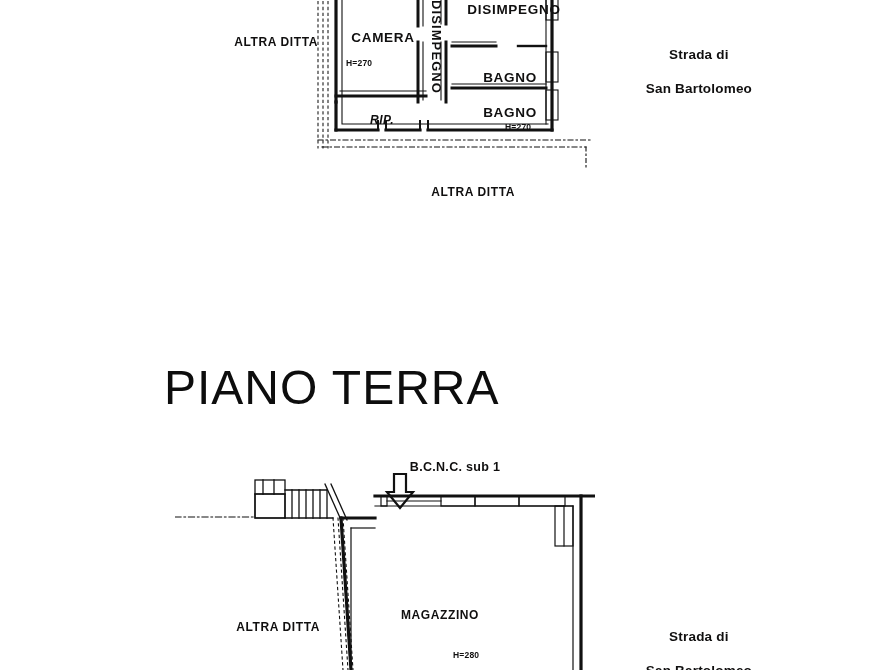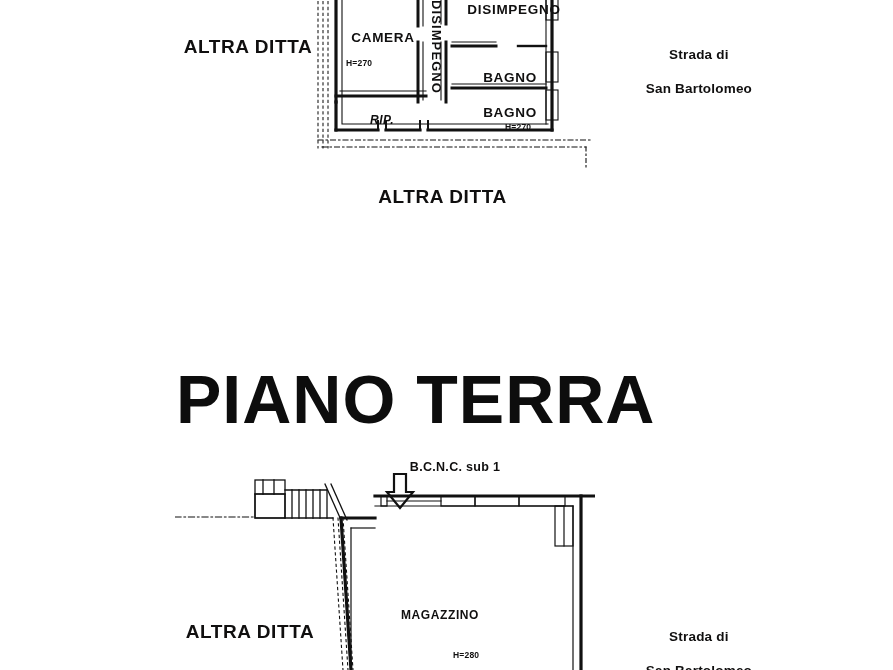--- a/index.html
+++ b/index.html
@@ -25,23 +25,23 @@
 
   
   .lbl {
     position: absolute;
     white-space: pre;
     color: #100f0f;
     line-height: 1.25;
   }
   .lbl-exterior {
     font-weight: bold;
-    font-size: 19px;
+    font-size: 12px;
     letter-spacing: 0.6px;
-    text-align: center;
+    text-align: right;
   }
   .lbl-street {
     font-weight: bold;
     font-size: 13.5px;
     text-align: center;
     letter-spacing: 0.2px;
   }
   .lbl-room {
     font-weight: bold;
     font-size: 13.5px;
@@ -60,26 +60,25 @@
     letter-spacing: 0.2px;
   }
   .lbl-sub {
     font-weight: bold;
     font-size: 12.5px;
     letter-spacing: 0.3px;
     text-align: center;
   }
   .title-main {
     position: absolute;
-    font-size: 68px;
-    font-weight: 700;
+    font-size: 48px;
+    font-weight: 400;
     letter-spacing: 1px;
     color: #0d0d0d;
     white-space: pre;
-    margin-left: 12px;
   }
   .rot90 {
     transform: rotate(90deg);
     transform-origin: left top;
     font-weight: bold;
     font-size: 13px;
     letter-spacing: 1.1px;
   }
 
   svg { display: block; }

